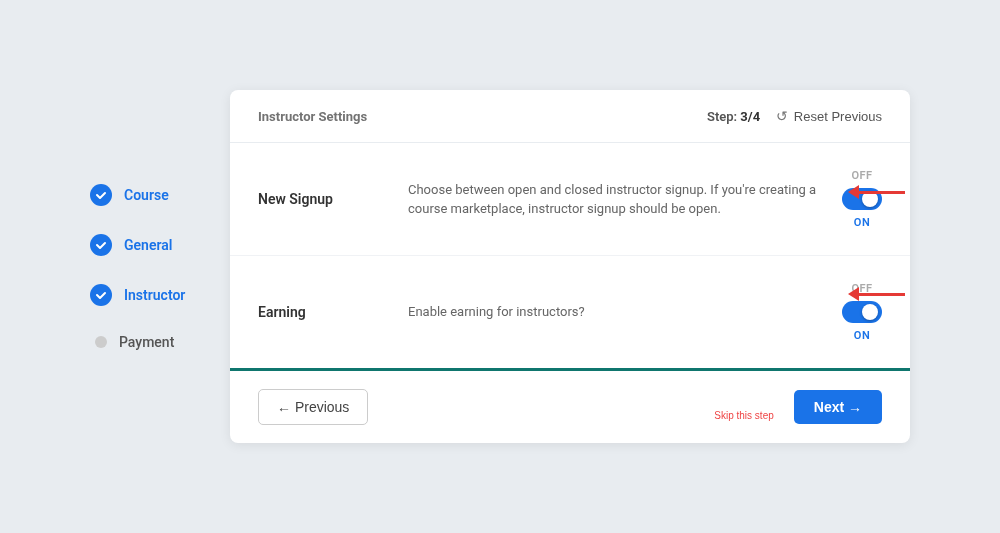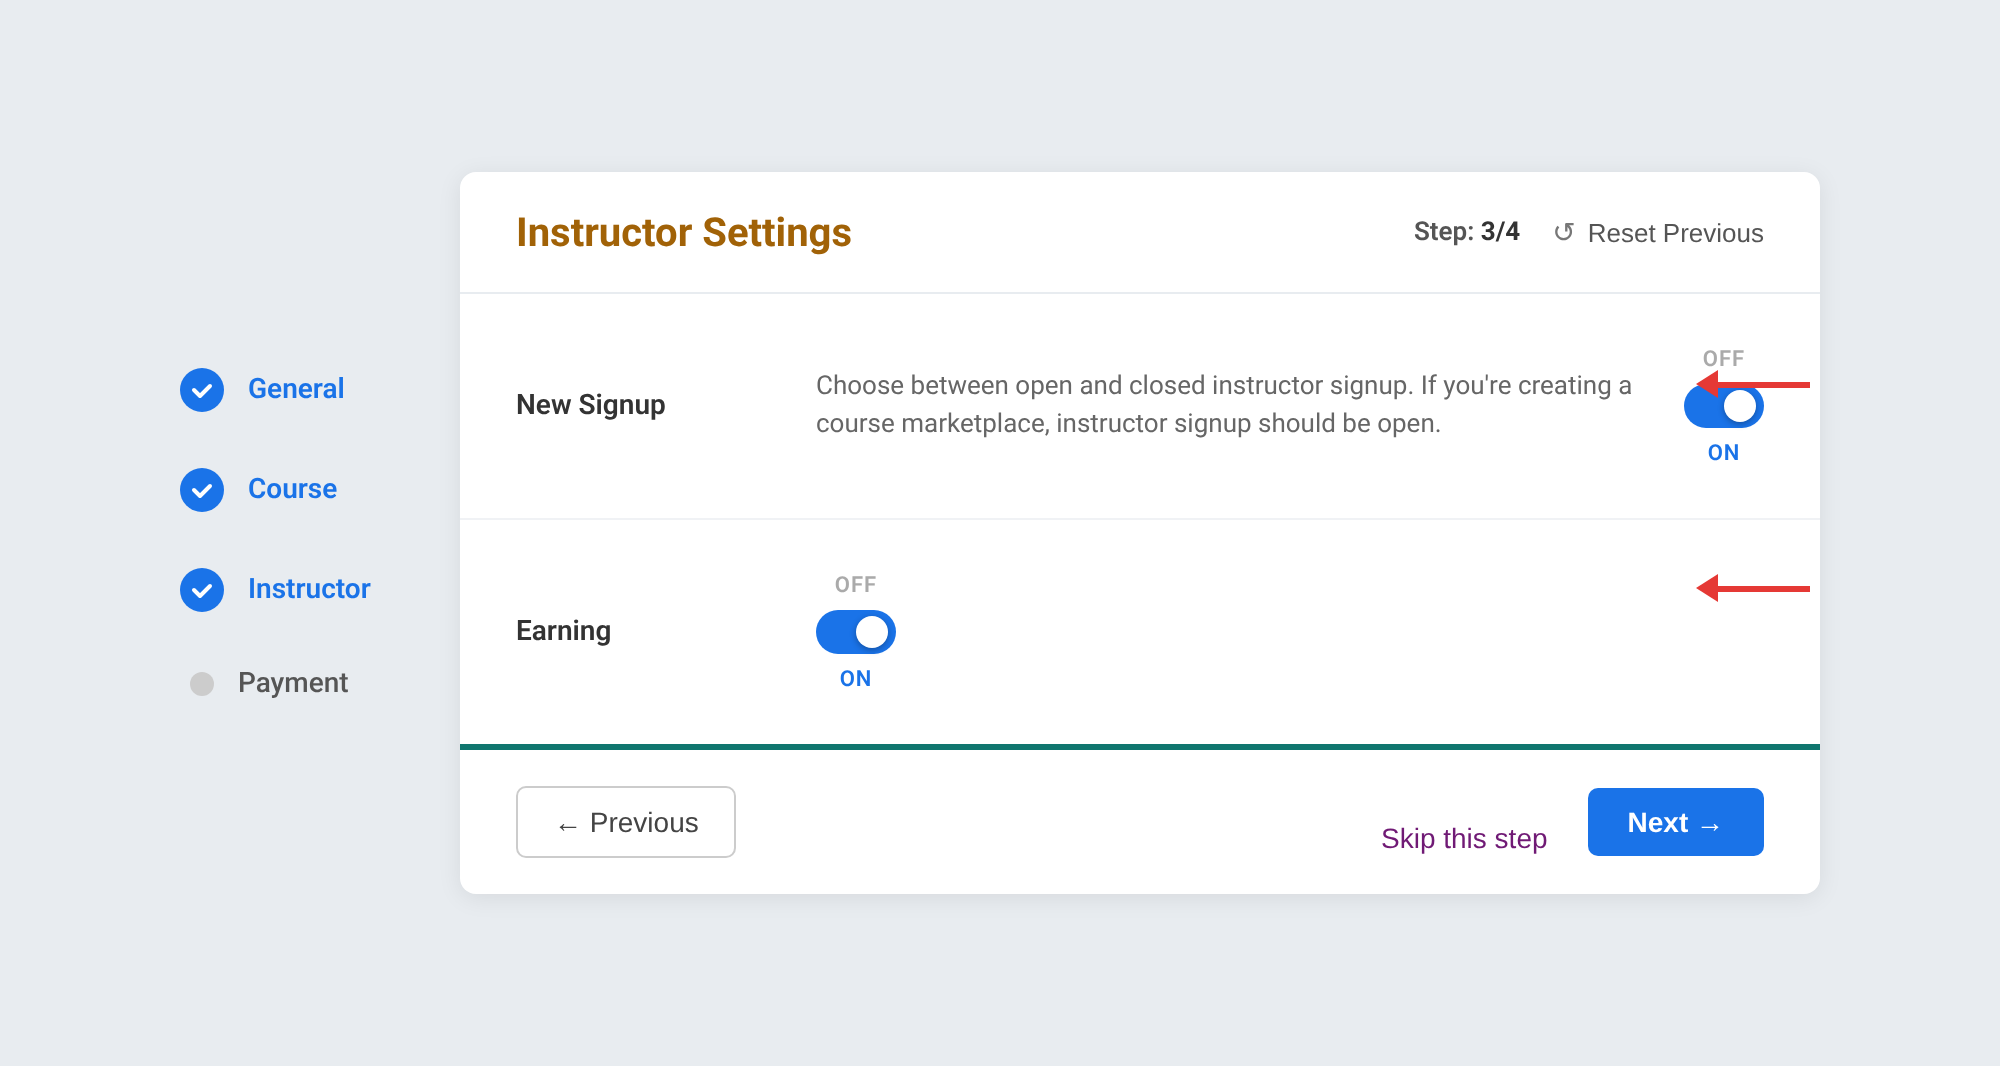--- a/index.html
+++ b/index.html
@@ -84,23 +84,23 @@
 
     .card-header {
       display: flex;
       align-items: center;
       justify-content: space-between;
       padding: 18px 28px;
       border-bottom: 1px solid #e8ecf0;
     }
 
     .card-title {
-      font-size: 20px;
+      font-size: 13px;
       font-weight: 700;
-      color: #a16207;
+      color: #737373;
     }
 
     .header-right {
       display: flex;
       align-items: center;
       gap: 16px;
     }
 
     .step-info {
       font-size: 13px;
@@ -241,22 +241,22 @@
     .footer-right {
       display: flex;
       align-items: center;
       gap: 20px;
     }
 
     .skip-btn {
       background: none;
       border: none;
       cursor: pointer;
-      font-size: 14px;
-      color: #701a75;
+      font-size: 10px;
+      color: #ef4444;
       font-weight: 500;
       margin-top: 16px;
     }
 
     .next-btn {
       display: flex;
       align-items: center;
       gap: 6px;
       padding: 9px 20px;
       background: #1a73e8;
@@ -303,29 +303,29 @@
 
 <div class="main-container">
 
   <div class="sidebar">
     <div class="sidebar-item active">
       <div class="check-icon">
         <svg viewBox="0 0 12 12" fill="none">
           <path d="M2 6l3 3 5-5" stroke="white" stroke-width="2" stroke-linecap="round" stroke-linejoin="round"></path>
         </svg>
       </div>
-      <span class="sidebar-item-label">General</span>
+      <span class="sidebar-item-label">Course</span>
     </div>
     <div class="sidebar-item active">
       <div class="check-icon">
         <svg viewBox="0 0 12 12" fill="none">
           <path d="M2 6l3 3 5-5" stroke="white" stroke-width="2" stroke-linecap="round" stroke-linejoin="round"></path>
         </svg>
       </div>
-      <span class="sidebar-item-label">Course</span>
+      <span class="sidebar-item-label">General</span>
     </div>
     <div class="sidebar-item active">
       <div class="check-icon">
         <svg viewBox="0 0 12 12" fill="none">
           <path d="M2 6l3 3 5-5" stroke="white" stroke-width="2" stroke-linecap="round" stroke-linejoin="round"></path>
         </svg>
       </div>
       <span class="sidebar-item-label">Instructor</span>
     </div>
     <div class="sidebar-item">
@@ -361,20 +361,21 @@
           <label class="toggle-switch">
             <input type="checkbox" checked="" style="">
             <span class="toggle-slider"></span>
           </label>
           <span class="toggle-label on">ON</span>
         </div>
       </div>
 
       <div class="setting-row">
         <div class="setting-name">Earning</div>
+        <div class="setting-desc">Enable earning for instructors?</div>
         <div class="toggle-container">
           <span class="toggle-label">OFF</span>
           <label class="toggle-switch">
             <input type="checkbox" checked="" style="">
             <span class="toggle-slider"></span>
           </label>
           <span class="toggle-label on">ON</span>
         </div>
       </div>
     </div>

